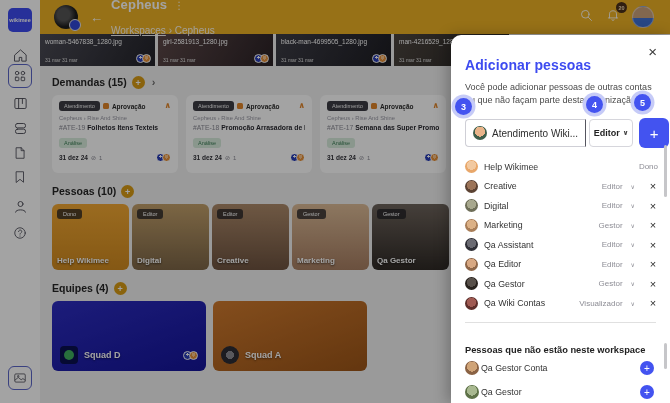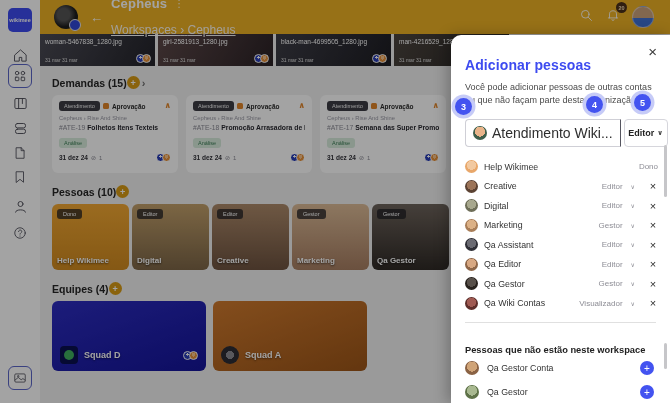--- a/index.html
+++ b/index.html
@@ -23,21 +23,21 @@
             display:flex; align-items:center; }
   .ws-logo { position:relative; width:24px; height:24px; margin-left:14px; border-radius:50%;
              background:radial-gradient(circle at 40% 40%, #555 0 30%, #1d1d1d 60%); flex:0 0 auto; }
   .ws-logo::after { content:""; position:absolute; right:-3px; bottom:-2px; width:10px; height:10px; border-radius:50%;
                     background:#2f47d6; border:1px solid #e8e8e8; }
   .back { color:#fff; font-size:13px; margin:0 8px 0 12px; }
   .htitles { display:flex; flex-direction:column; line-height:1.15;gap:11px; }
   .htitle-row { display:flex; align-items:center; gap:7px; }
   .htitle { color:#fff; font-weight:bold; font-size:13px; letter-spacing:.2px; }
   .kebab { color:rgba(255,255,255,.85); font-size:10px; }
-  .hcrumb { font-size:12px; color:rgba(255,255,255,.92); margin-top:1px;text-decoration:underline; }
+  .hcrumb { font-size:10px; color:rgba(255,255,255,.92); margin-top:1px; }
   .hcrumb .lnk { text-decoration:underline; }
   .hspacer { flex:1; }
   .hicons { display:flex; align-items:center; gap:12px; margin-right:16px; }
   .hicons svg { stroke:rgba(255,255,255,.95); fill:none; stroke-width:1.5; stroke-linecap:round; }
   .bell { position:relative; }
   .badge20 { position:absolute; top:-6px; right:-7px; width:11px; height:11px; border-radius:50%;
              background:#4a3019; color:#f3dcb6; font-size:5.5px; font-weight:bold;
              display:flex; align-items:center; justify-content:center; }
   .havatar { width:22px; height:22px; border-radius:50%;
              background:linear-gradient(180deg,#caa27c 55%, #3f6fd0 55%); border:1px solid rgba(255,255,255,.4); }
@@ -51,21 +51,21 @@
   .t1 { background:linear-gradient(120deg,#4b4b55,#23232a); }
   .t2 { background:linear-gradient(120deg,#5c4848,#2b2226); }
   .t3 { background:linear-gradient(120deg,#3d3d46,#1d1d23); }
   .t4 { background:linear-gradient(120deg,#4c453f,#23211f); }
   .avpair { display:flex; align-items:center; }
   .av { width:9px; height:9px; border-radius:50%; border:1px solid #fff; }
   .av.blue { background:radial-gradient(circle at 50% 35%, #fff 0 18%, #2a3eb8 19%); }
   .av.orange { background:radial-gradient(circle at 50% 40%, #f7c48e 0 35%, #e8923a 36%); margin-left:-3px; }
   .thumb .avpair { position:absolute; right:4px; bottom:3px; }
 
-  .sechead { display:flex; align-items:center; margin:10px 8px 6px 12px; }
+  .sechead { display:flex; align-items:flex-start; gap:5px; margin:10px 8px 6px 12px; }
   .sechead .stitle { font-size:10.5px; font-weight:bold; color:#262626; }
   .pluscirc { width:13px; height:13px; border-radius:50%; background:#d89c15; color:#fff; font-size:9px;
               display:flex; align-items:center; justify-content:center; font-weight:bold; }
   .secchev { color:#6f6f6f; font-size:11px; font-weight:bold; margin-left:2px; }
 
   .dcards { display:flex; gap:8px; margin-left:12px; }
   .dcard { width:126px; height:78px; background:#fff; border-radius:6px; padding:6px 7px; position:relative; flex:0 0 auto; }
   .drow1 { display:flex; align-items:center; gap:3px; }
   .teambadge { background:#3c3c44; color:#f2f2f2; font-size:5.5px; padding:2px 5px; border-radius:3px; }
   .statsq { width:6px; height:6px; background:#e2862a; border-radius:1.5px; }
@@ -116,37 +116,37 @@
   .panel { position:absolute; left:451px; top:35px; width:219px; height:368px; background:#fff; z-index:10;
            border-top-left-radius:10px; padding:10px 12px 0 14px; overflow:hidden;
            box-shadow:-4px 0 14px rgba(0,0,0,.25); }
   .pclose { position:absolute; top:9px; right:13px; font-size:15px; color:#3a3a3a; line-height:1; cursor:default; }
   .ptitle { color:#3d4bf0; font-size:14px; font-weight:bold; margin-top:12px; letter-spacing:.1px; }
   .pdesc { font-size:9px; color:#4a4a4a; line-height:1.45; margin-top:8px; }
   .inrow { display:flex; align-items:center; margin-top:11px; }
   .inbox { flex:0 0 113px; height:28px; border:1px solid #cfcfd6; border-right:1.5px solid #55555f; border-radius:4px 0 0 4px;
            display:flex; align-items:center; gap:5px; padding:0 7px; background:#fff; }
   .inav { width:14px; height:14px; border-radius:50%; background:radial-gradient(circle at 50% 40%, #e8b48a 0 45%, #3e5e4a 46%); }
-  .inval { font-size:14px; color:#2e2e2e; white-space:nowrap; overflow:hidden;text-align:right; }
+  .inval { font-size:10px; color:#2e2e2e; white-space:nowrap; overflow:hidden;text-align:right; }
   .rolesel { flex:0 0 44px; height:28px; border:1px solid #d6d6dc; border-radius:4px; margin-left:3px;
              display:flex; align-items:center; justify-content:center; gap:3px; font-size:9px; font-weight:bold; color:#222; }
   .rolesel .vch { font-size:7px; color:#444; }
   .addbtn { flex:0 0 30px; height:30px; margin-left:6px; background:#4353f0; color:#fff; border-radius:6px;
             display:flex; align-items:center; justify-content:center; font-size:15px; }
   .mlist { margin-top:9px; }
   .mrow { display:flex; align-items:center; height:19.5px; gap:6px; }
   .mav { width:13px; height:13px; border-radius:50%; flex:0 0 auto; }
   .mname { font-size:8.8px; color:#333; }
   .msp { flex:1; }
   .mrole { font-size:8px; color:#8d8d95; }
   .mchev { font-size:6px; color:#8d8d95; margin-left:2px; }
   .mx { font-size:11px; color:#2e2e2e; margin-left:7px; width:10px; text-align:center; }
   .pdivider { height:1px; background:#e0e0e0; margin:9px 2px 0 0; }
   .nmhead { font-size:9.3px; font-weight:bold; color:#222; margin-top:22px; }
-  .nmrow { display:flex; align-items:center; height:22px; gap:8px; margin-top:2px; }
+  .nmrow { display:flex; align-items:center; height:22px; gap:2px; margin-top:2px; }
   .nmadd { margin-left:auto; width:14px; height:14px; border-radius:50%; background:#4353f0; color:#fff;
            font-size:10px; display:flex; align-items:center; justify-content:center; margin-right:4px; }
   .sbar { position:absolute; width:3px; border-radius:2px; background:#c6c6c9; right:3px; z-index:11; }
 
   
   .step { position:absolute; z-index:30; width:17px; height:17px; border-radius:50%; background:#4353f0; color:#fff;
           font-size:9px; font-weight:bold; display:flex; align-items:center; justify-content:center;
           box-shadow:0 0 0 3.5px #c6cbf7; }
 </style>
 </head>

